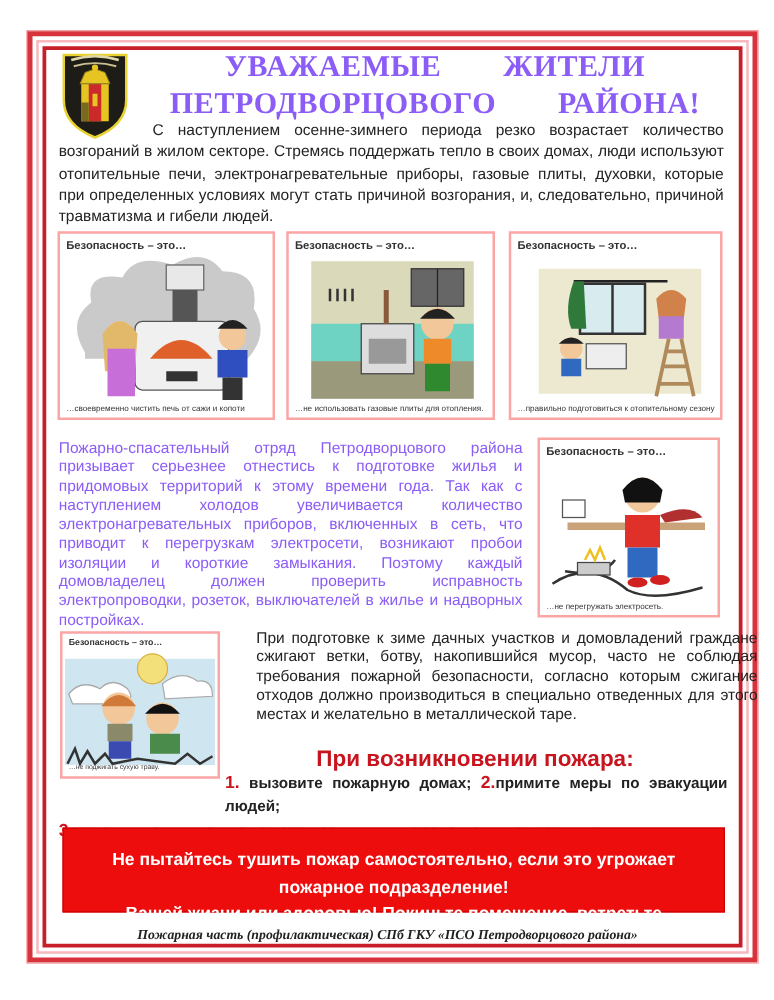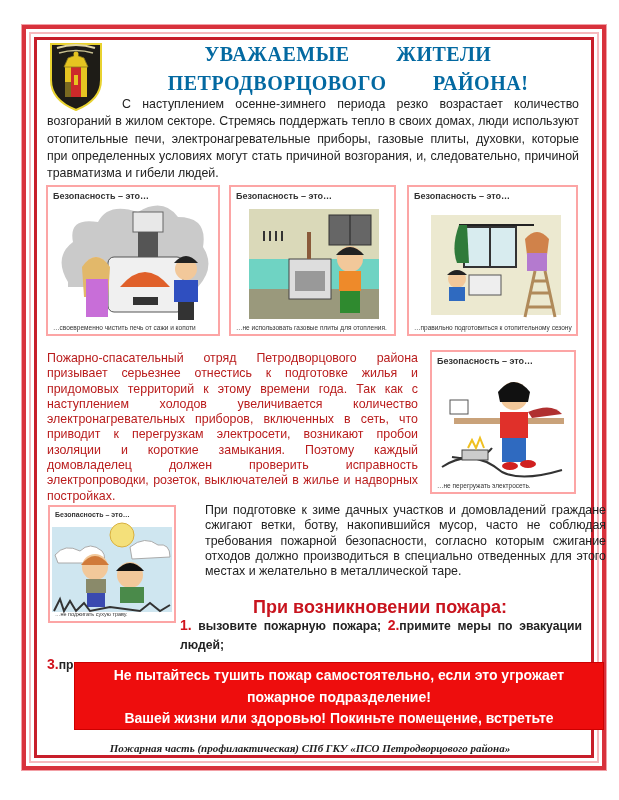--- a/index.html
+++ b/index.html
@@ -4,44 +4,44 @@
 <style>
   html, body { margin: 0; padding: 0; background: #ffffff; }
   body { width: 619px; height: 800px; position: relative; overflow: hidden; font-family: "Liberation Sans", sans-serif; }
 
   .frame-outer { position: absolute; left: 22px; top: 25px; width: 576px; height: 737px; border: 4px solid #d8323c; box-shadow: 0 0 0 1px #f2a0a6; }
   .frame-mid { position: absolute; left: 3px; top: 3px; right: 3px; bottom: 3px; border: 2px solid #f7b9bd; }
   .frame-inner { position: absolute; left: 3px; top: 3px; right: 3px; bottom: 3px; border: 3px solid #c81e2a; background: #fff; }
 
   .logo { position: absolute; left: 49px; top: 40px; width: 54px; height: 72px; }
 
-  .title { position: absolute; left: 108px; top: 40px; width: 480px; text-align: center; color: #0369a1; font-family: "Liberation Serif", serif; font-weight: bold; font-size: 20px; line-height: 29px; letter-spacing: 0.5px; word-spacing: 10px; }
+  .title { position: absolute; left: 108px; top: 40px; width: 480px; text-align: center; color: #8b5cf6; font-family: "Liberation Serif", serif; font-weight: bold; font-size: 24px; line-height: 29px; letter-spacing: 0.5px; word-spacing: 10px; }
 
   .intro { position: absolute; left: 47px; top: 96px; width: 532px; font-size: 12.4px; line-height: 17.3px; color: #222; text-align: justify; text-indent: 75px; }
 
   .panel { position: absolute; background: #fff; border: 2px solid #fca5a5; box-sizing: border-box; overflow: hidden; }
   .panel .ptitle { position: absolute; left: 5px; top: 4px; font-size: 9px; font-weight: bold; color: #333; }
   .panel .pcap { position: absolute; left: 5px; bottom: 3px; right: 4px; font-size: 6.5px; color: #333; line-height: 7px; }
   .panel svg { position: absolute; left: 0; top: 0; }
 
   .p1 { left: 46px; top: 185px; width: 174px; height: 151px; }
   .p2 { left: 229px; top: 185px; width: 167px; height: 151px; }
   .p3 { left: 407px; top: 185px; width: 171px; height: 151px; }
   .p4 { left: 430px; top: 350px; width: 146px; height: 144px; }
   .p5 { left: 48px; top: 505px; width: 128px; height: 118px; }
 
-  .para2 { position: absolute; left: 47px; top: 351px; width: 371px; font-size: 12.4px; line-height: 15.3px; color: #b91c1c; text-align: justify; text-align-last: left; }
+  .para2 { position: absolute; left: 47px; top: 351px; width: 371px; font-size: 12.4px; line-height: 15.3px; color: #8b5cf6; text-align: justify; text-align-last: left; }
   .para3 { position: absolute; left: 181px; top: 503px; width: 401px; font-size: 12.4px; line-height: 15.3px; color: #222; text-align: justify; margin-left: 24px; }
 
   .fire-heading { position: absolute; left: 180px; top: 597px; width: 400px; text-align: center; color: #c8141e; font-size: 18px; font-weight: bold; }
   .steps { position: absolute; left: 47px; top: 616px; width: 535px; font-size: 12.2px; line-height: 19px; color: #222; font-weight: bold; text-align: justify; }
   .steps .line1 { display: block; padding-left: 133px; text-align: justify; text-align-last: justify; }
   .steps .num { color: #d0141e; font-size: 14px; }
 
-  .warning { position: absolute; left: 50px; top: 662px; width: 530px; height: 68px; background: #ee0d0d; border: 1px solid #c00; color: #fff; text-align: center; font-weight: bold; font-size: 14px; line-height: 21.5px; padding-top: 2px; box-sizing: border-box; margin-left: 24px; }
+  .warning { position: absolute; left: 50px; top: 662px; width: 530px; height: 68px; background: #ee0d0d; border: 1px solid #c00; color: #fff; text-align: center; font-weight: bold; font-size: 14px; line-height: 21.5px; padding-top: 14px; box-sizing: border-box; }
 
   .footer { position: absolute; left: 40px; top: 742px; width: 540px; text-align: center; font-size: 11px; font-style: italic; font-weight: bold; color: #222; font-family: Liberation Serif, serif; }
 </style>
 </head>
 <body>
 
 <div class="frame-outer">
   <div class="frame-mid">
     <div class="frame-inner"></div>
   </div>
@@ -170,21 +170,21 @@
   </svg>
   <div class="ptitle" style="font-size:7px">Безопасность – это…</div>
   <div class="pcap" style="font-size:5.5px">…не поджигать сухую траву.</div>
 </div>
 
 <div class="para3">При подготовке к зиме дачных участков и домовладений граждане сжигают ветки, ботву, накопившийся мусор, часто не соблюдая требования пожарной безопасности, согласно которым сжигание отходов должно производиться в специально отведенных для этого местах и желательно в металлической таре.</div>
 
 <div class="fire-heading">При возникновении пожара:</div>
 
 <div class="steps">
-  <span class="line1"><span class="num">1.</span><span> вызовите пожарную пожара; </span><span class="num">2.</span><span>примите меры по эвакуации людей; </span></span><span class="num">3.</span><span>приступите к тушению пожара первичными средствами пожаротушения.</span>
+  <span class="line1"><span class="num">1.</span><span> вызовите пожарную домах; </span><span class="num">2.</span><span>примите меры по эвакуации людей; </span></span><span class="num">3.</span><span>приступите к тушению пожара первичными средствами пожаротушения.</span>
 </div>
 
 <div class="warning">
   <div>Не пытайтесь тушить пожар самостоятельно, если это угрожает</div>
   <div>пожарное подразделение!</div>
   <div>Вашей жизни или здоровью! Покиньте помещение, встретьте</div>
 </div>
 
 <div class="footer">Пожарная часть (профилактическая) СПб ГКУ «ПСО Петродворцового района»</div>
 

